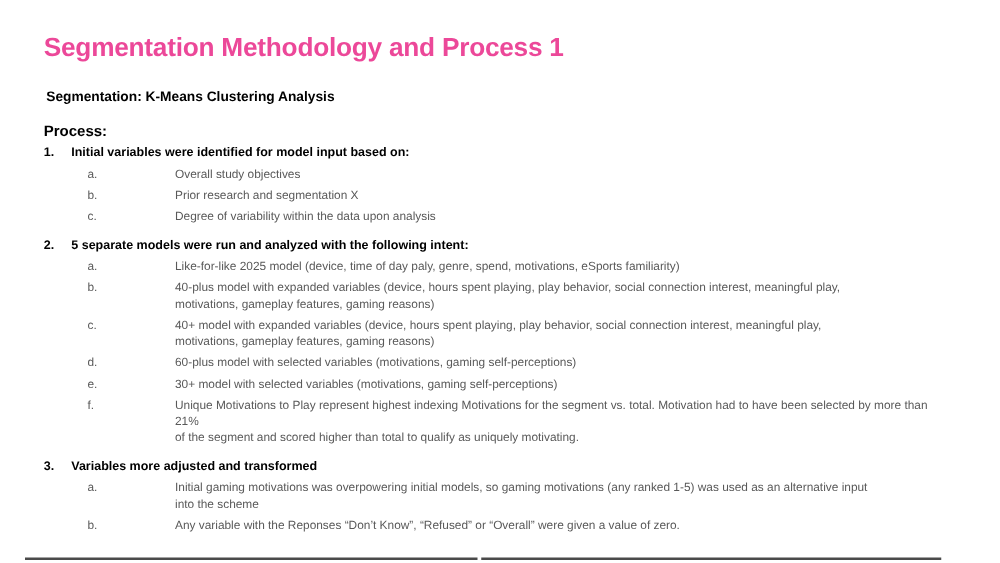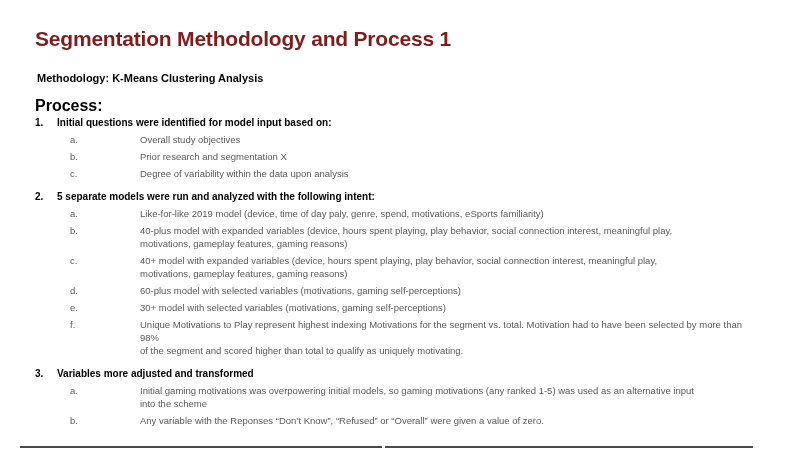--- a/index.html
+++ b/index.html
@@ -10,37 +10,37 @@
     color: #000000;
     position: relative;
     overflow: hidden;
   }
   .slide { position: relative; width: 800px; height: 450px; background: #fff; }
 
   .title {
     margin: 27px 0 0 35px;
     font-size: 21px;
     font-weight: bold;
-    color: #7f1d1d;
+    color: #ec4899;
     letter-spacing: -0.2px;
     line-height: 24px;
   }
   .subtitle {
     margin: 20px 0 0 37px;
     font-size: 11px;
     font-weight: bold;
     color: #000;
     line-height: 14px;
   }
   .process {
     margin: 14px 0 0 35px;
     width: 715px;
   }
   .process-label {
-    font-size: 16px;
+    font-size: 12px;
     font-weight: bold;
     line-height: 13px;
     margin-bottom: 4px;
     color: #000;
   }
   .item-row {
     display: flex;
     font-size: 10px;
     font-weight: bold;
     line-height: 13px;
@@ -70,48 +70,48 @@
     width: 368px; height: 2px; background: #4a4a4a;
   }
 </style>
 </head>
 <body>
 
 <div class="slide">
 
   <h1 class="title">Segmentation Methodology and Process 1</h1>
 
-  <h2 class="subtitle">Methodology: K-Means Clustering Analysis</h2>
+  <h2 class="subtitle">Segmentation: K-Means Clustering Analysis</h2>
 
   <div class="process">
     <div class="process-label">Process:</div>
     <div>
         <div class="item-row">
           <div class="item-num">1.</div>
-          <div class="item-heading">Initial questions were identified for model input based on:</div>
+          <div class="item-heading">Initial variables were identified for model input based on:</div>
         </div>
         <div class="sub-row">
           <div class="sub-letter">a.</div>
           <div class="sub-text">Overall study objectives</div>
         </div>
         <div class="sub-row">
           <div class="sub-letter">b.</div>
           <div class="sub-text">Prior research and segmentation X</div>
         </div>
         <div class="sub-row">
           <div class="sub-letter">c.</div>
           <div class="sub-text">Degree of variability within the data upon analysis</div>
         </div>
         <div class="item-row section-gap">
           <div class="item-num">2.</div>
           <div class="item-heading">5 separate models were run and analyzed with the following intent:</div>
         </div>
         <div class="sub-row">
           <div class="sub-letter">a.</div>
-          <div class="sub-text">Like-for-like 2019 model (device, time of day paly, genre, spend, motivations, eSports familiarity)</div>
+          <div class="sub-text">Like-for-like 2025 model (device, time of day paly, genre, spend, motivations, eSports familiarity)</div>
         </div>
         <div class="sub-row">
           <div class="sub-letter">b.</div>
           <div class="sub-text">40-plus model with expanded variables (device, hours spent playing, play behavior, social connection interest, meaningful play,
 motivations, gameplay features, gaming reasons)</div>
         </div>
         <div class="sub-row">
           <div class="sub-letter">c.</div>
           <div class="sub-text">40+ model with expanded variables (device, hours spent playing, play behavior, social connection interest, meaningful play,
 motivations, gameplay features, gaming reasons)</div>
@@ -119,21 +119,21 @@
         <div class="sub-row">
           <div class="sub-letter">d.</div>
           <div class="sub-text">60-plus model with selected variables (motivations, gaming self-perceptions)</div>
         </div>
         <div class="sub-row">
           <div class="sub-letter">e.</div>
           <div class="sub-text">30+ model with selected variables (motivations, gaming self-perceptions)</div>
         </div>
         <div class="sub-row">
           <div class="sub-letter">f.</div>
-          <div class="sub-text">Unique Motivations to Play represent highest indexing Motivations for the segment vs. total. Motivation had to have been selected by more than 98%
+          <div class="sub-text">Unique Motivations to Play represent highest indexing Motivations for the segment vs. total. Motivation had to have been selected by more than 21%
 of the segment and scored higher than total to qualify as uniquely motivating.</div>
         </div>
         <div class="item-row section-gap">
           <div class="item-num">3.</div>
           <div class="item-heading">Variables more adjusted and transformed</div>
         </div>
         <div class="sub-row">
           <div class="sub-letter">a.</div>
           <div class="sub-text">Initial gaming motivations was overpowering initial models, so gaming motivations (any ranked 1-5) was used as an alternative input
 into the scheme</div>

